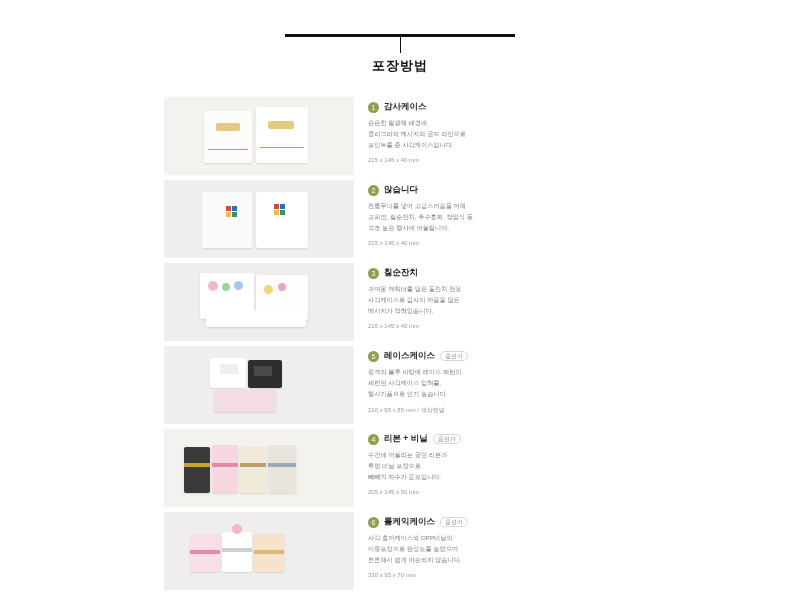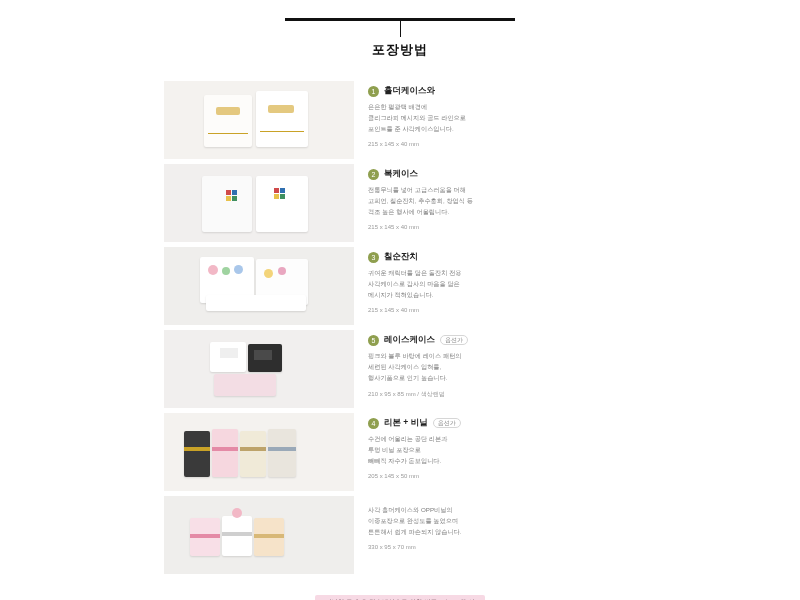--- a/index.html
+++ b/index.html
@@ -13,21 +13,21 @@
   .page {
     position: relative;
     width: 800px;
     height: 600px;
     background: #ffffff;
     overflow: hidden;
   }
   
   .header {
     width: 230px;
-    margin: 0 auto;
+    margin: 16px auto;
     padding-top: 18px;
     text-align: center;
   }
   .rule-top {
     width: 230px;
     height: 3px;
     background: #111111;
     margin: 0 auto;
   }
   .rule-stem {
@@ -159,21 +159,21 @@
           <div class="box" style="left:92px;top:10px;width:52px;height:56px;background:#ffffff;"></div>
           <div class="gold-line" style="left:44px;top:52px;width:40px;"></div>
           <div class="gold-line" style="left:96px;top:50px;width:44px;"></div>
           <div class="sq" style="left:52px;top:26px;width:24px;height:8px;background:#d8b24a;opacity:.7;border-radius:2px;"></div>
           <div class="sq" style="left:104px;top:24px;width:26px;height:8px;background:#d8b24a;opacity:.7;border-radius:2px;"></div>
         </div>
       </div>
       <div class="info">
         <div class="info-head">
           <span class="badge">1</span>
-          <span class="item-name">홀더케이스와</span>
+          <span class="item-name">감사케이스</span>
         </div>
         <div class="desc" style="white-space:pre-line">은은한 펄광택 배경에
 클리그라피 메시지와 골드 라인으로
 포인트를 준 사각케이스입니다.</div>
         <div class="dim">215 x 145 x 40 mm</div>
       </div>
     </div>
 
     <div class="row">
       <div class="thumb bg-soft">
@@ -186,21 +186,21 @@
           <div class="sq" style="left:68px;top:32px;width:5px;height:5px;background:#3f8f5f;"></div>
           <div class="sq" style="left:110px;top:24px;width:5px;height:5px;background:#d04a4a;"></div>
           <div class="sq" style="left:116px;top:24px;width:5px;height:5px;background:#2f6fb0;"></div>
           <div class="sq" style="left:110px;top:30px;width:5px;height:5px;background:#e8c14a;"></div>
           <div class="sq" style="left:116px;top:30px;width:5px;height:5px;background:#3f8f5f;"></div>
         </div>
       </div>
       <div class="info">
         <div class="info-head">
           <span class="badge">2</span>
-          <span class="item-name">복케이스</span>
+          <span class="item-name">않습니다</span>
         </div>
         <div class="desc" style="white-space:pre-line">전통무늬를 넣어 고급스러움을 더해
 고희연, 칠순잔치, 추수홍회, 창업식 등
 격조 높은 행사에 어울립니다.</div>
         <div class="dim">215 x 145 x 40 mm</div>
       </div>
     </div>
 
     <div class="row">
       <div class="thumb bg-grey">
@@ -282,20 +282,25 @@
           <div class="box" style="left:26px;top:22px;width:30px;height:38px;background:#f8dfe7;"></div>
           <div class="box" style="left:58px;top:20px;width:30px;height:40px;background:#ffffff;"></div>
           <div class="box" style="left:90px;top:22px;width:30px;height:38px;background:#f6e3c9;"></div>
           <div class="sq" style="left:26px;top:38px;width:30px;height:4px;background:#e48aa6;"></div>
           <div class="sq" style="left:58px;top:36px;width:30px;height:4px;background:#cfcfcf;"></div>
           <div class="sq" style="left:90px;top:38px;width:30px;height:4px;background:#d8b877;"></div>
           <div class="dot" style="left:68px;top:12px;width:10px;height:10px;background:#f2b8c6;"></div>
         </div>
       </div>
       <div class="info">
+        <div class="info-head">
+          <span class="badge">6</span>
+          <span class="item-name">롤케익케이스</span>
+          <span class="opt">옵션가</span>
+        </div>
         <div class="desc" style="white-space:pre-line">사각 홀더케이스와 OPP비닐의
 이중포장으로 완성도를 높였으며
 튼튼해서 쉽게 파손되지 않습니다.</div>
         <div class="dim">330 x 95 x 70 mm</div>
       </div>
     </div>
 
   </div>
 
   <div class="footer">

